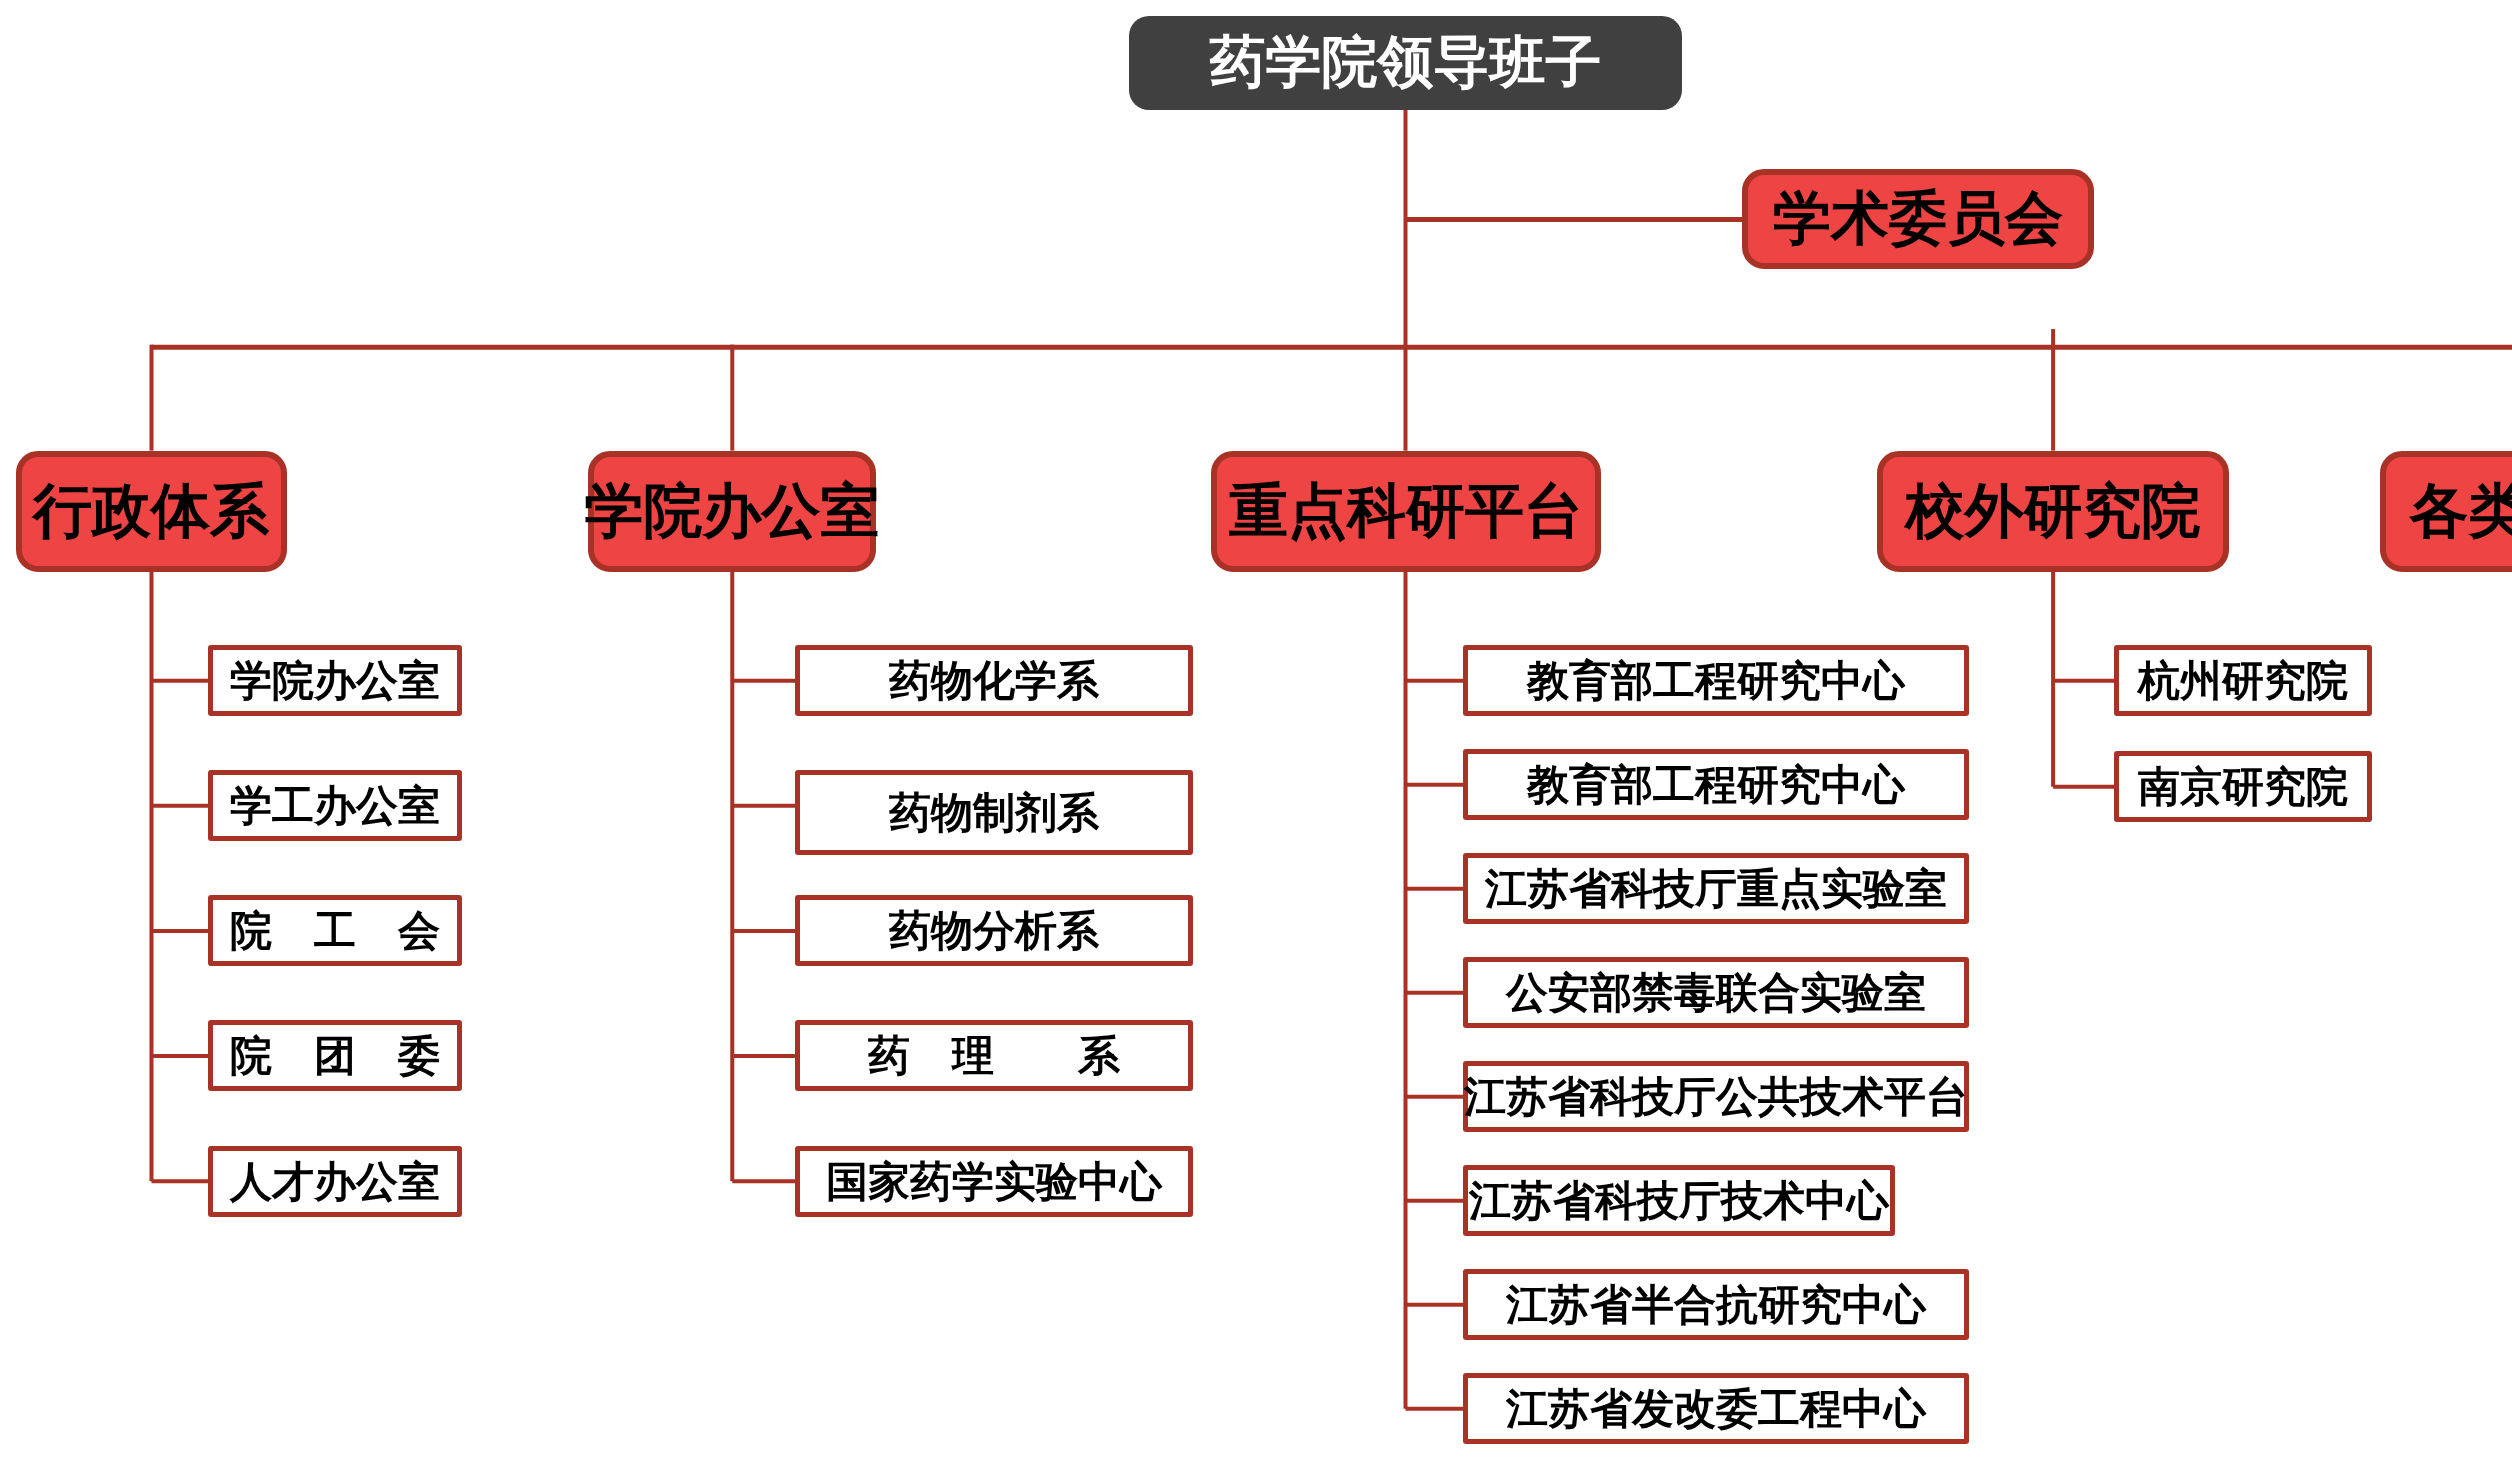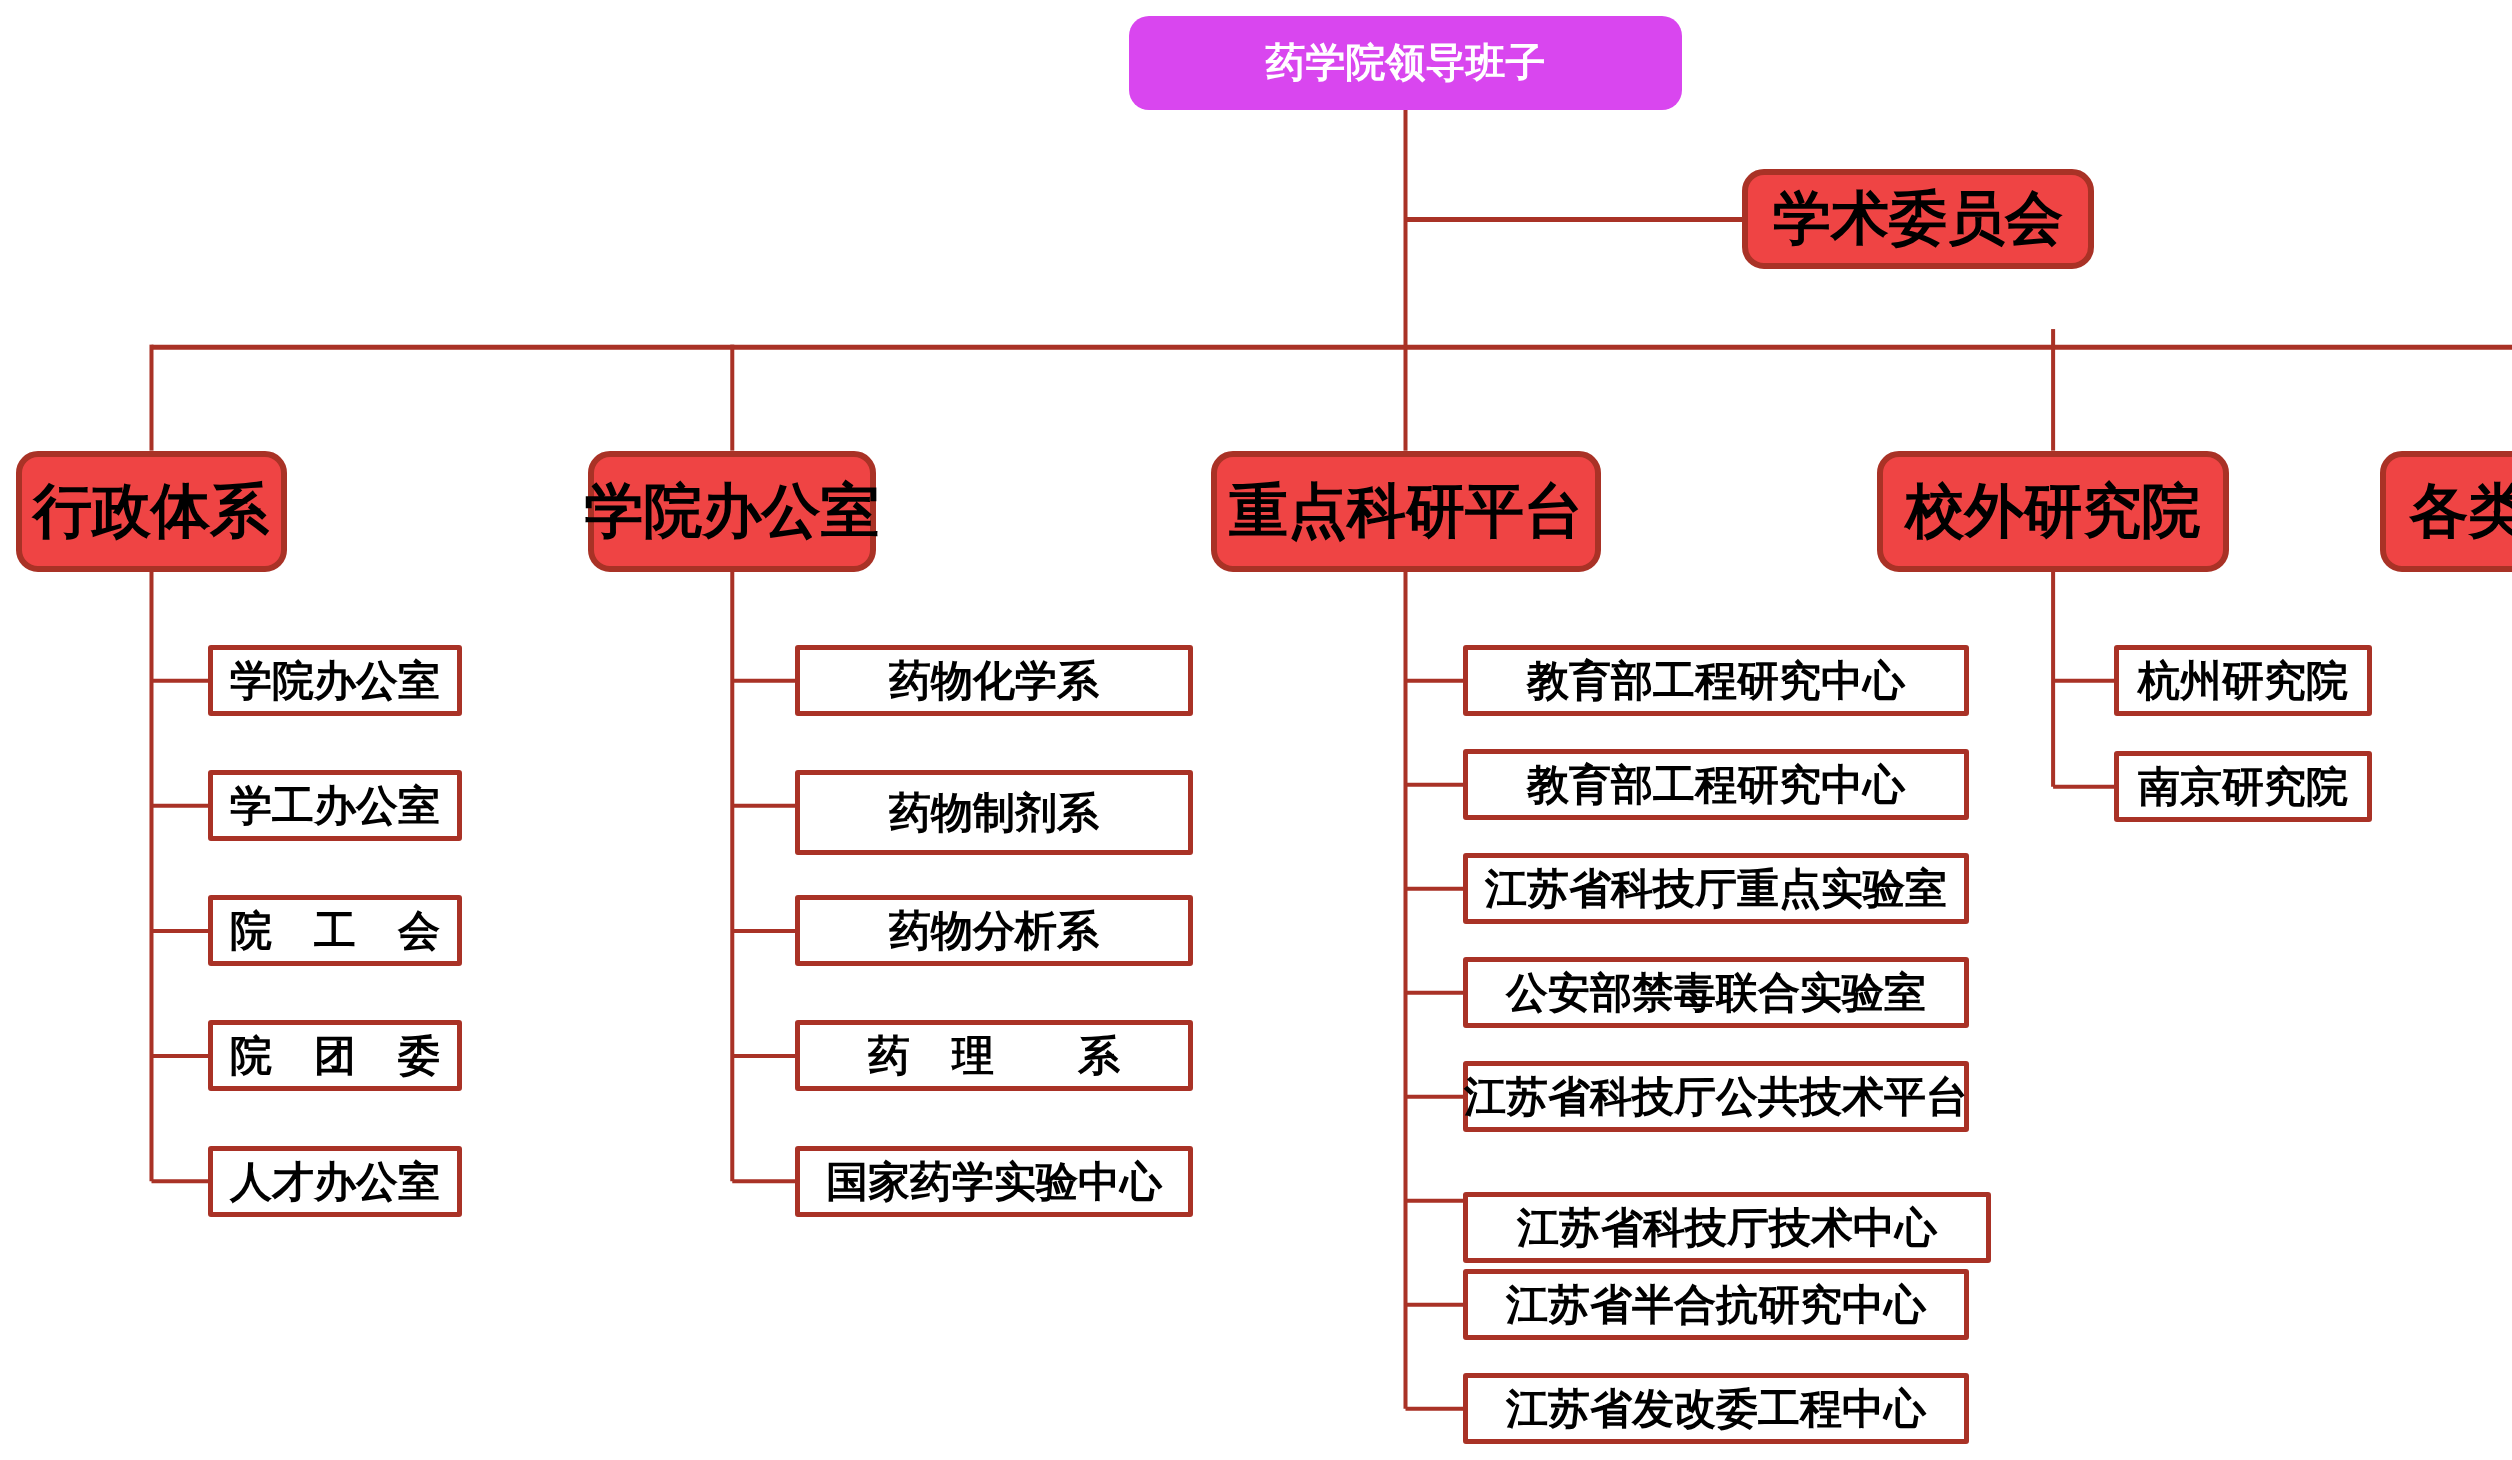--- a/index.html
+++ b/index.html
@@ -22,24 +22,24 @@
     display: flex;
     align-items: center;
     justify-content: center;
     text-align: center;
     font-weight: bold;
     color: #000000;
     white-space: nowrap;
     z-index: 2;
   }
   .root-box {
-    background: #d946ef;
+    background: #404040;
     color: #ffffff;
     border-radius: 20px;
-    font-size: 40px;
+    font-size: 56px;
   }
   .pink-box {
     background: #ef4444;
     border: 6.5px solid #A93226;
     border-radius: 22px;
     font-size: 59px;
   }
   .child-box {
     background: #FFFFFF;
     border: 5px solid #A93226;
@@ -98,21 +98,21 @@
   <div class="box child-box" style="left:795px; top:770px; width:398px; height:85px;">药物制剂系</div>
   <div class="box child-box" style="left:795px; top:895px; width:398px; height:71px;">药物分析系</div>
   <div class="box child-box" style="left:795px; top:1020px; width:398px; height:71px;">药　理　　系</div>
   <div class="box child-box" style="left:795px; top:1146px; width:398px; height:71px;">国家药学实验中心</div>
 
   <div class="box child-box" style="left:1463px; top:645px; width:506px; height:71px;">教育部工程研究中心</div>
   <div class="box child-box" style="left:1463px; top:749px; width:506px; height:71px;">教育部工程研究中心</div>
   <div class="box child-box" style="left:1463px; top:853px; width:506px; height:71px;">江苏省科技厅重点实验室</div>
   <div class="box child-box" style="left:1463px; top:957px; width:506px; height:71px;">公安部禁毒联合实验室</div>
   <div class="box child-box" style="left:1463px; top:1061px; width:506px; height:71px;">江苏省科技厅公共技术平台</div>
-  <div class="box child-box" style="left:1463px; top:1165px; width:528px; height:71px;margin-top:27px;">江苏省科技厅技术中心</div>
+  <div class="box child-box" style="left:1463px; top:1165px; width:432px; height:71px;">江苏省科技厅技术中心</div>
   <div class="box child-box" style="left:1463px; top:1269px; width:506px; height:71px;">江苏省半合抗研究中心</div>
   <div class="box child-box" style="left:1463px; top:1373px; width:506px; height:71px;">江苏省发改委工程中心</div>
 
   <div class="box child-box" style="left:2114px; top:645px; width:258px; height:71px;">杭州研究院</div>
   <div class="box child-box" style="left:2114px; top:751px; width:258px; height:71px;">南京研究院</div>
 
 </div>
 
 
 </body></html>

